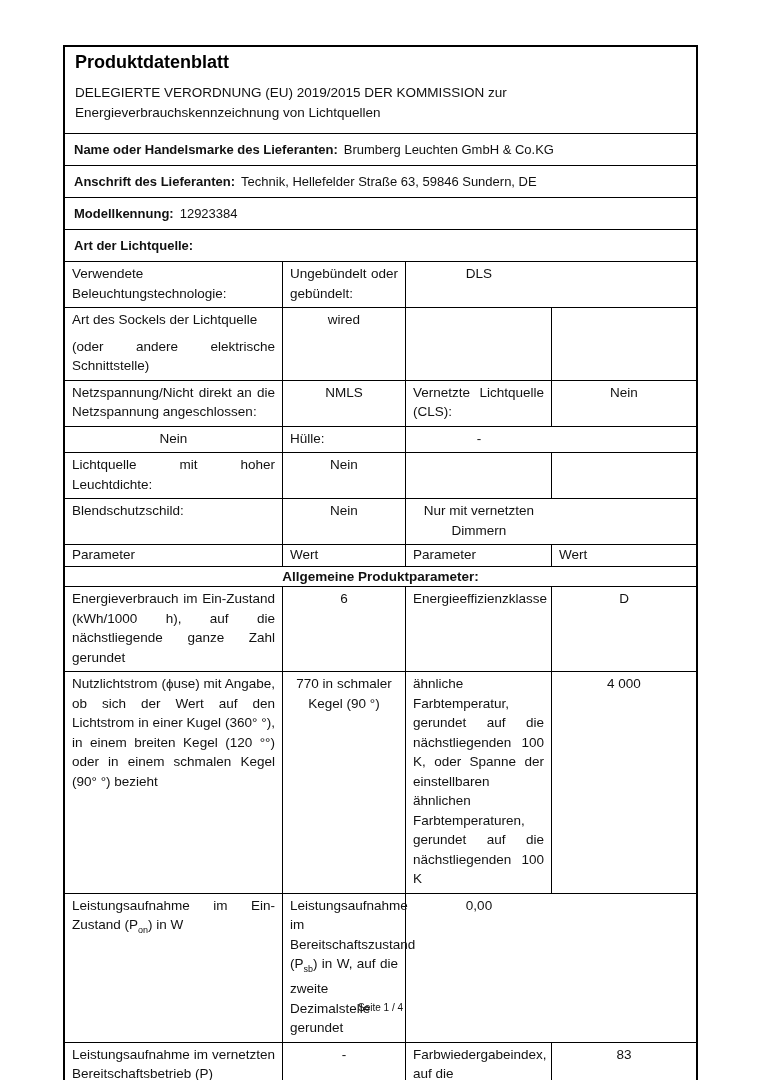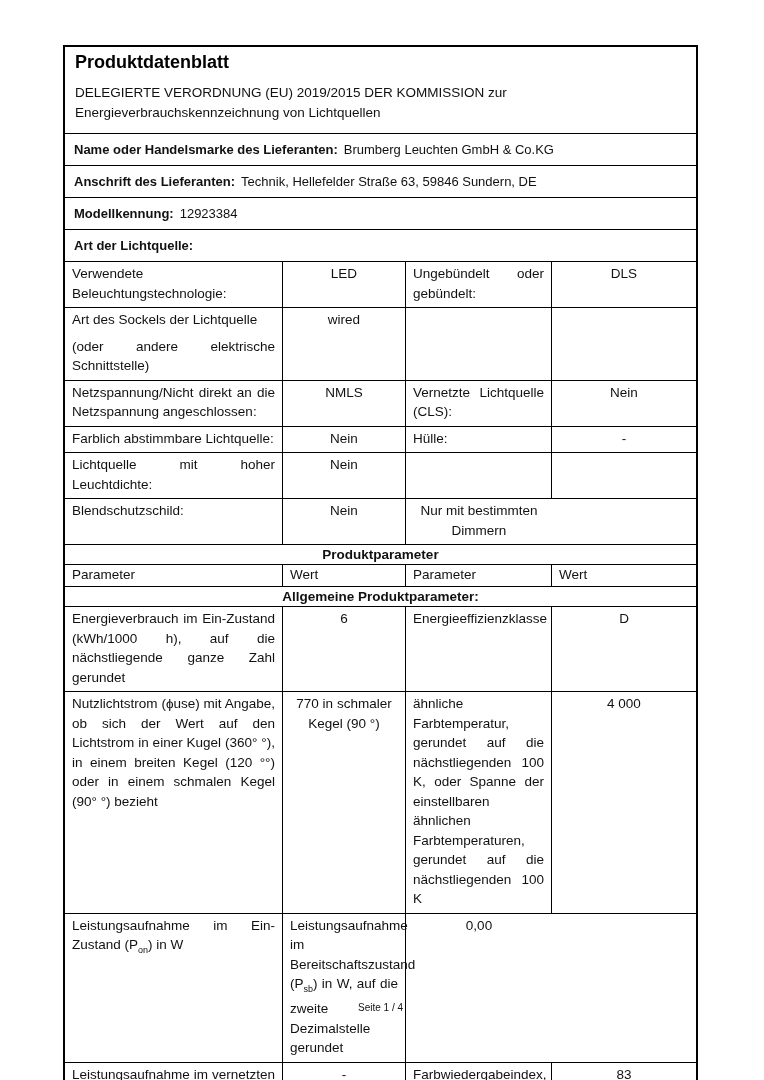--- a/index.html
+++ b/index.html
@@ -105,58 +105,55 @@
   </div>
   <div class="kv-row">
     <b>Modellkennung:</b><span class="val">12923384</span>
   </div>
   <div class="kv-row">
     <b>Art der Lichtquelle:</b>
   </div>
 
   <div class="grid-row">
     <div class="cell p">Verwendete Beleuchtungstechnologie:</div>
-    <div class="cell v">LED</div>
     <div class="cell p">Ungebündelt oder gebündelt:</div>
     <div class="cell v">DLS</div>
   </div>
   <div class="grid-row">
     <div class="cell p">
       <div>Art des Sockels der Lichtquelle</div>
       <div class="para2">(oder andere elektrische Schnittstelle)</div>
     </div>
     <div class="cell v">wired</div>
     <div class="cell p"></div>
     <div class="cell v"></div>
   </div>
   <div class="grid-row">
     <div class="cell p">Netzspannung/Nicht direkt an die Netzspannung angeschlossen:</div>
     <div class="cell v">NMLS</div>
     <div class="cell p">Vernetzte Lichtquelle (CLS):</div>
     <div class="cell v">Nein</div>
   </div>
   <div class="grid-row">
-    <div class="cell p">Farblich abstimmbare Lichtquelle:</div>
     <div class="cell v">Nein</div>
     <div class="cell p">Hülle:</div>
     <div class="cell v">-</div>
   </div>
   <div class="grid-row">
     <div class="cell p">Lichtquelle mit hoher Leuchtdichte:</div>
     <div class="cell v">Nein</div>
     <div class="cell p"></div>
     <div class="cell v"></div>
   </div>
   <div class="grid-row">
     <div class="cell p">Blendschutzschild:</div>
     <div class="cell v">Nein</div>
-    <div class="cell v">Nur mit bestimmten Dimmern</div>
+    <div class="cell v">Nur mit vernetzten Dimmern</div>
   </div>
 
-  <div class="section-head">Produktparameter</div>
   <div class="header-row">
     <div class="cell">Parameter</div>
     <div class="cell">Wert</div>
     <div class="cell">Parameter</div>
     <div class="cell">Wert</div>
   </div>
   <div class="section-head">Allgemeine Produktparameter:</div>
 
   <div class="grid-row">
     <div class="cell p">Energieverbrauch im Ein-Zustand (kWh/1000 h), auf die nächstliegende ganze Zahl gerundet</div>

